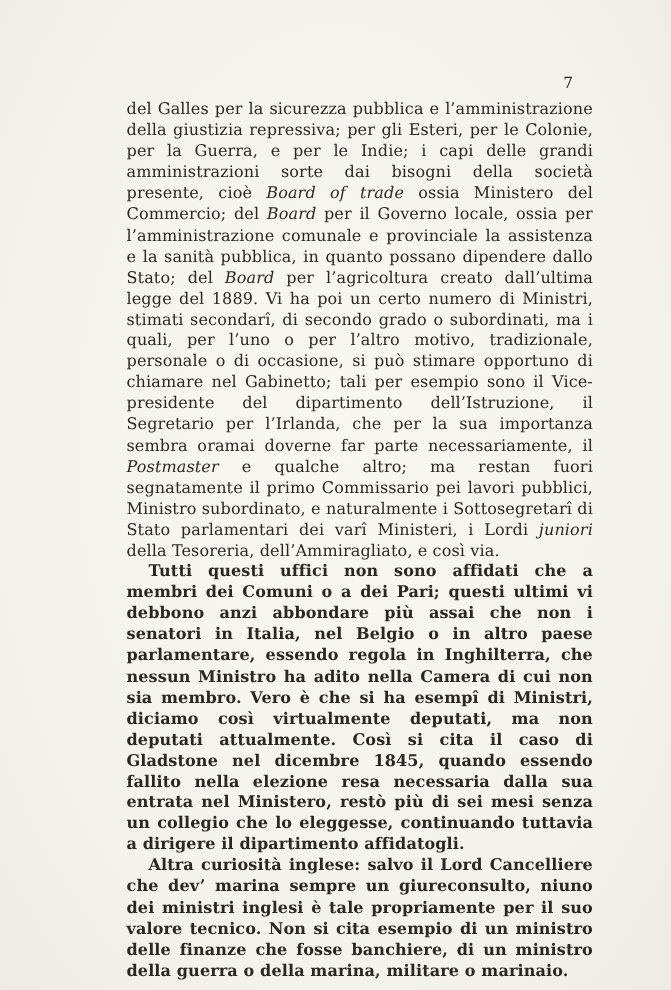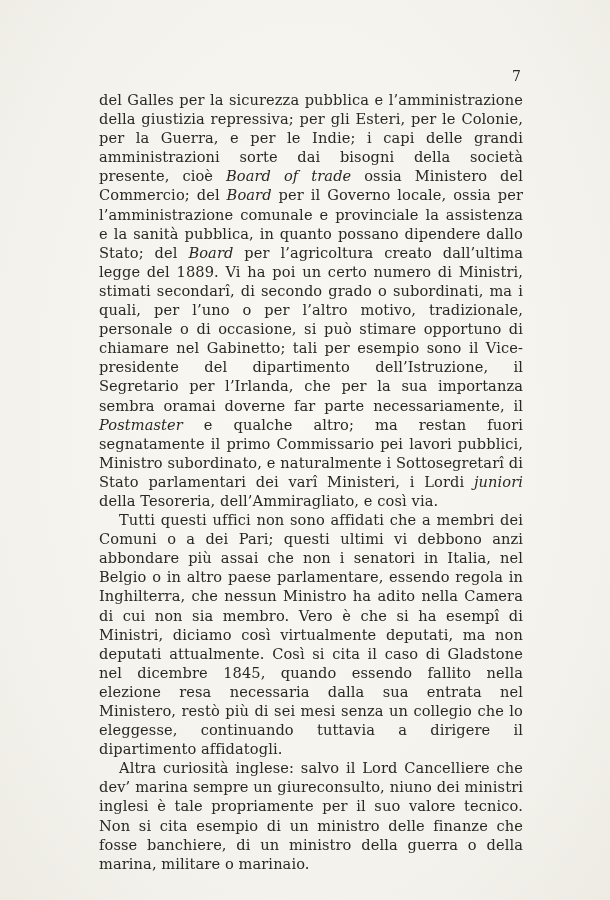--- a/index.html
+++ b/index.html
@@ -25,33 +25,34 @@
     top: 68px;
     left: 97px;
     width: 424px;
     text-align: right;
     font-size: 14px;
     color: #2b2822;
   }
   .text-block {
     position: absolute;
     top: 90px;
-    left: 99px;
+    left: 115px;
     width: 424px;
     font-size: 14.6px;
     line-height: 19.1px;
     text-align: justify;
     letter-spacing: 0.1px;
   }
   .text-block p {
     margin: 0;
     padding: 0;
   }
   .text-block p.indent {
     text-indent: 20px;
+    font-weight: bold;
   }
   .text-block i {
     font-style: italic;
   }
 </style>
 </head>
 <body>
 
 <div class="book-page">
   <div class="page-header">

